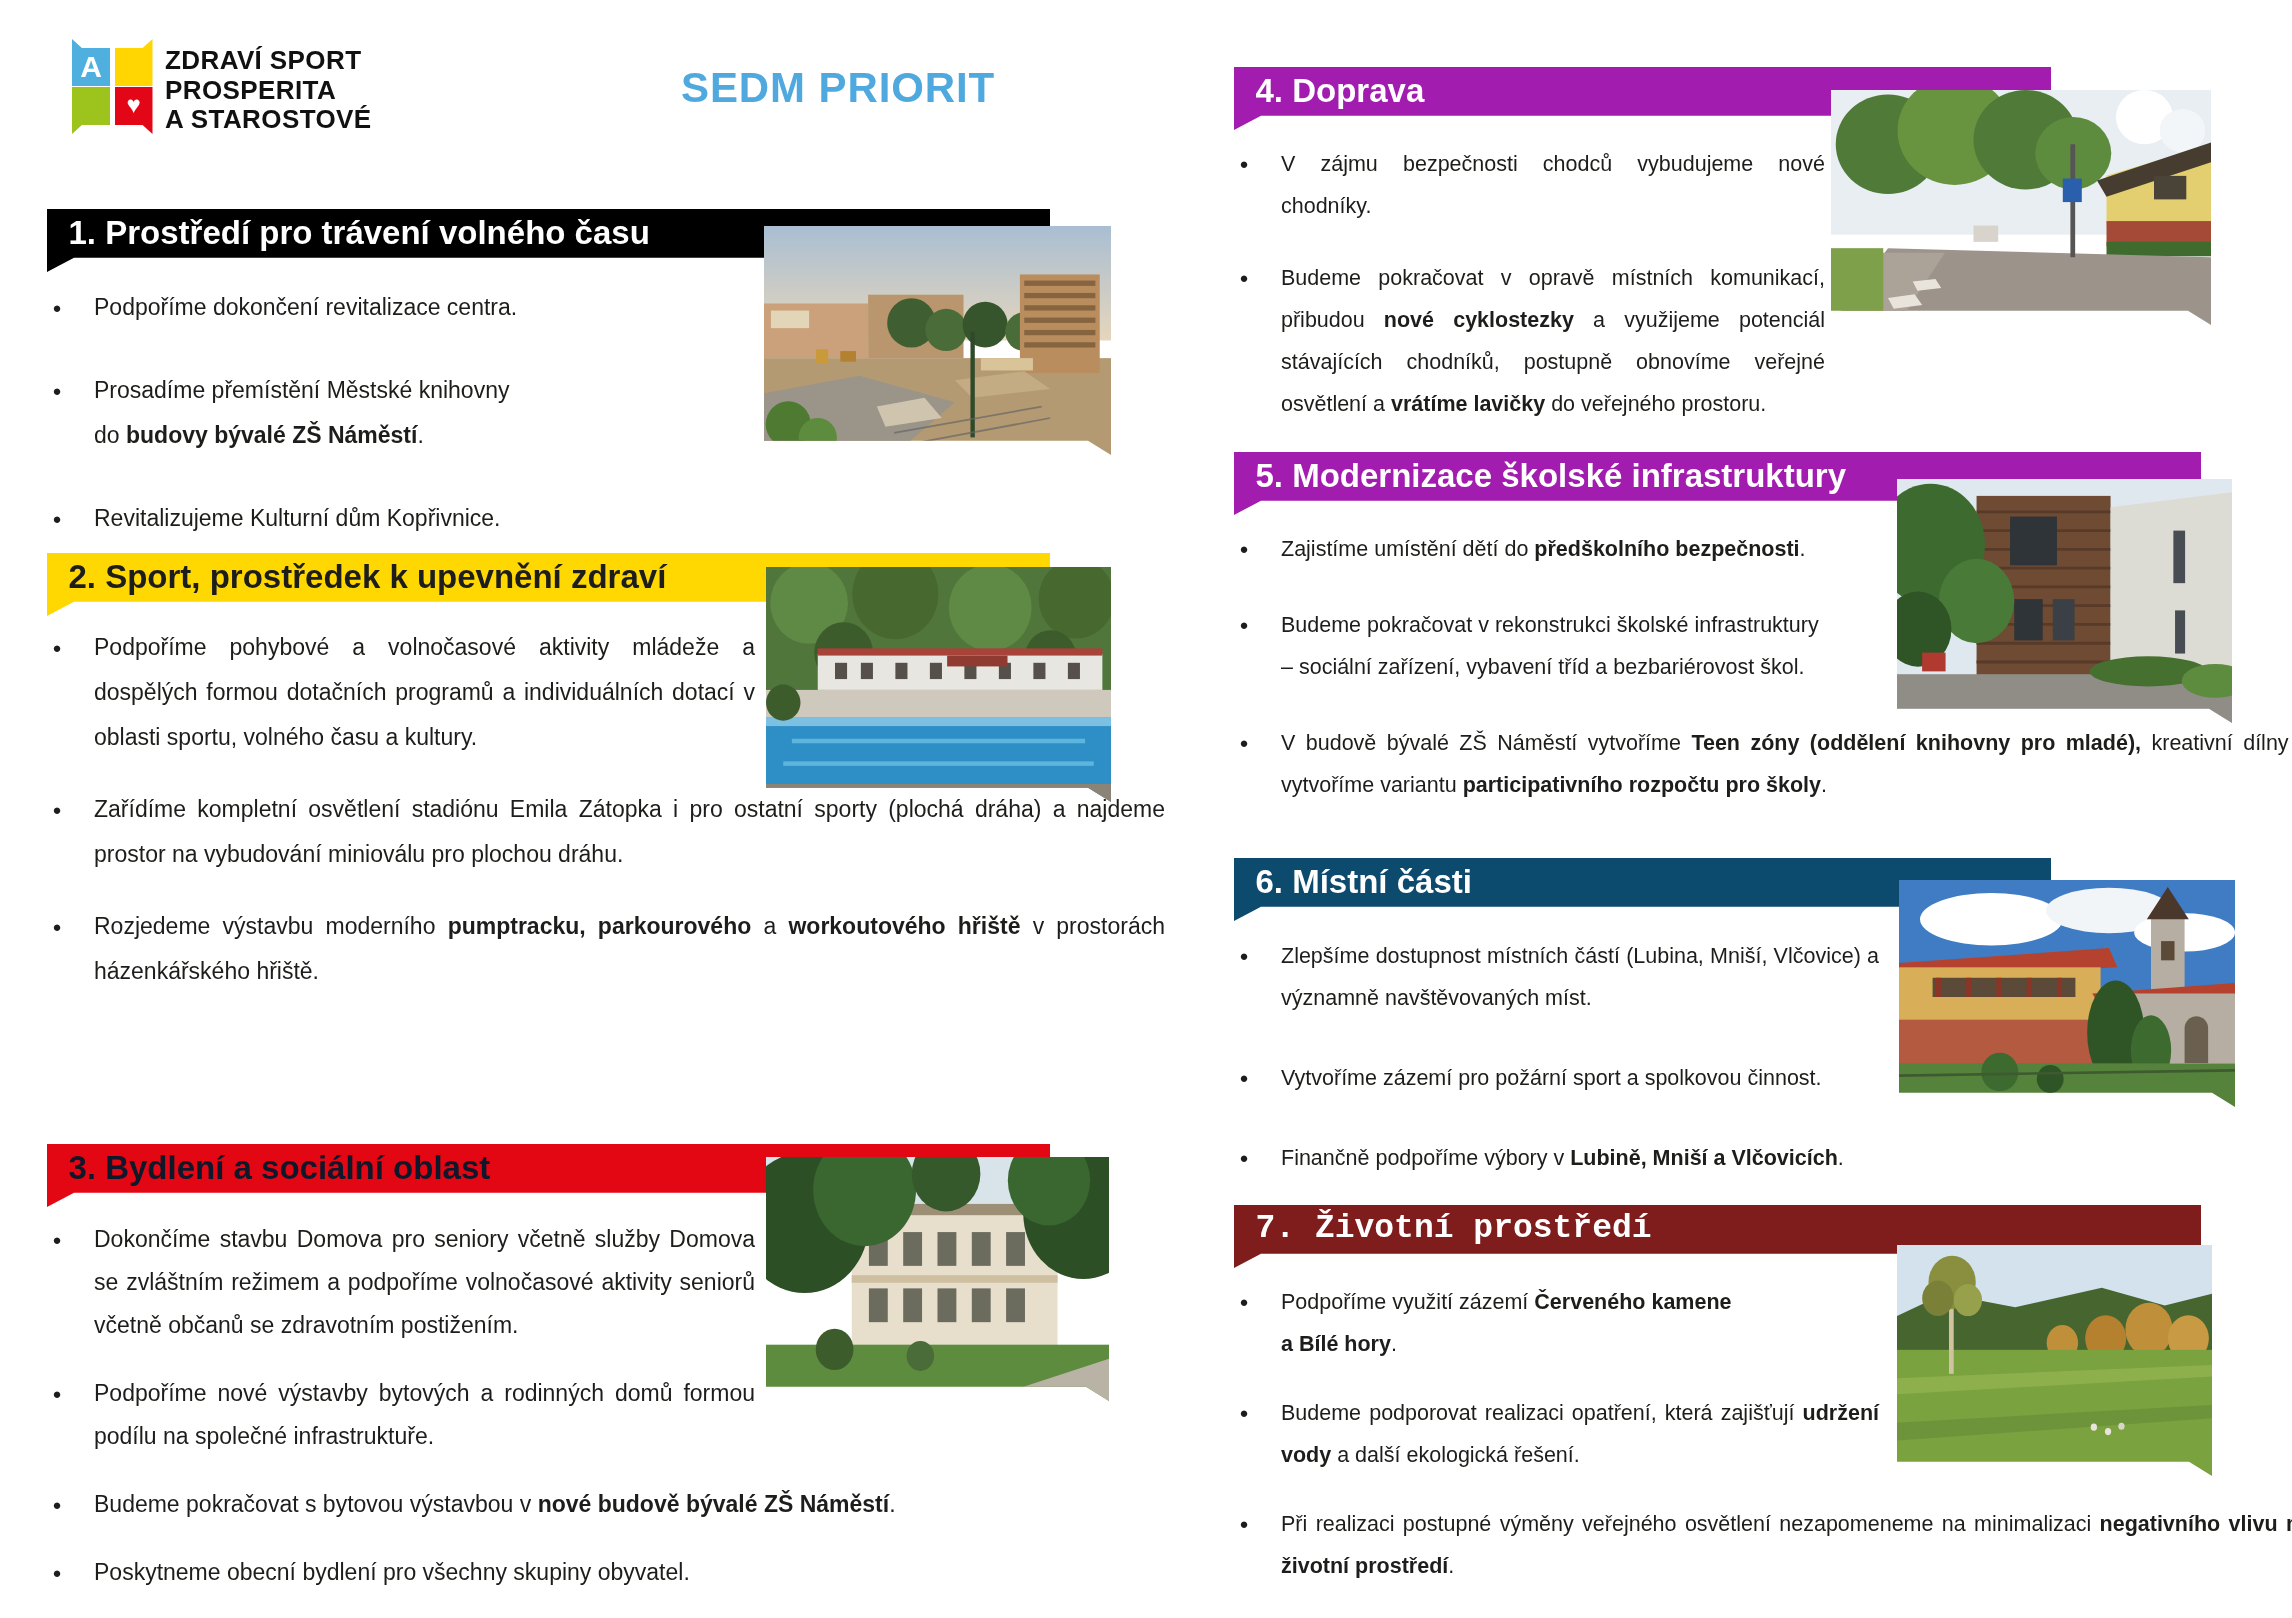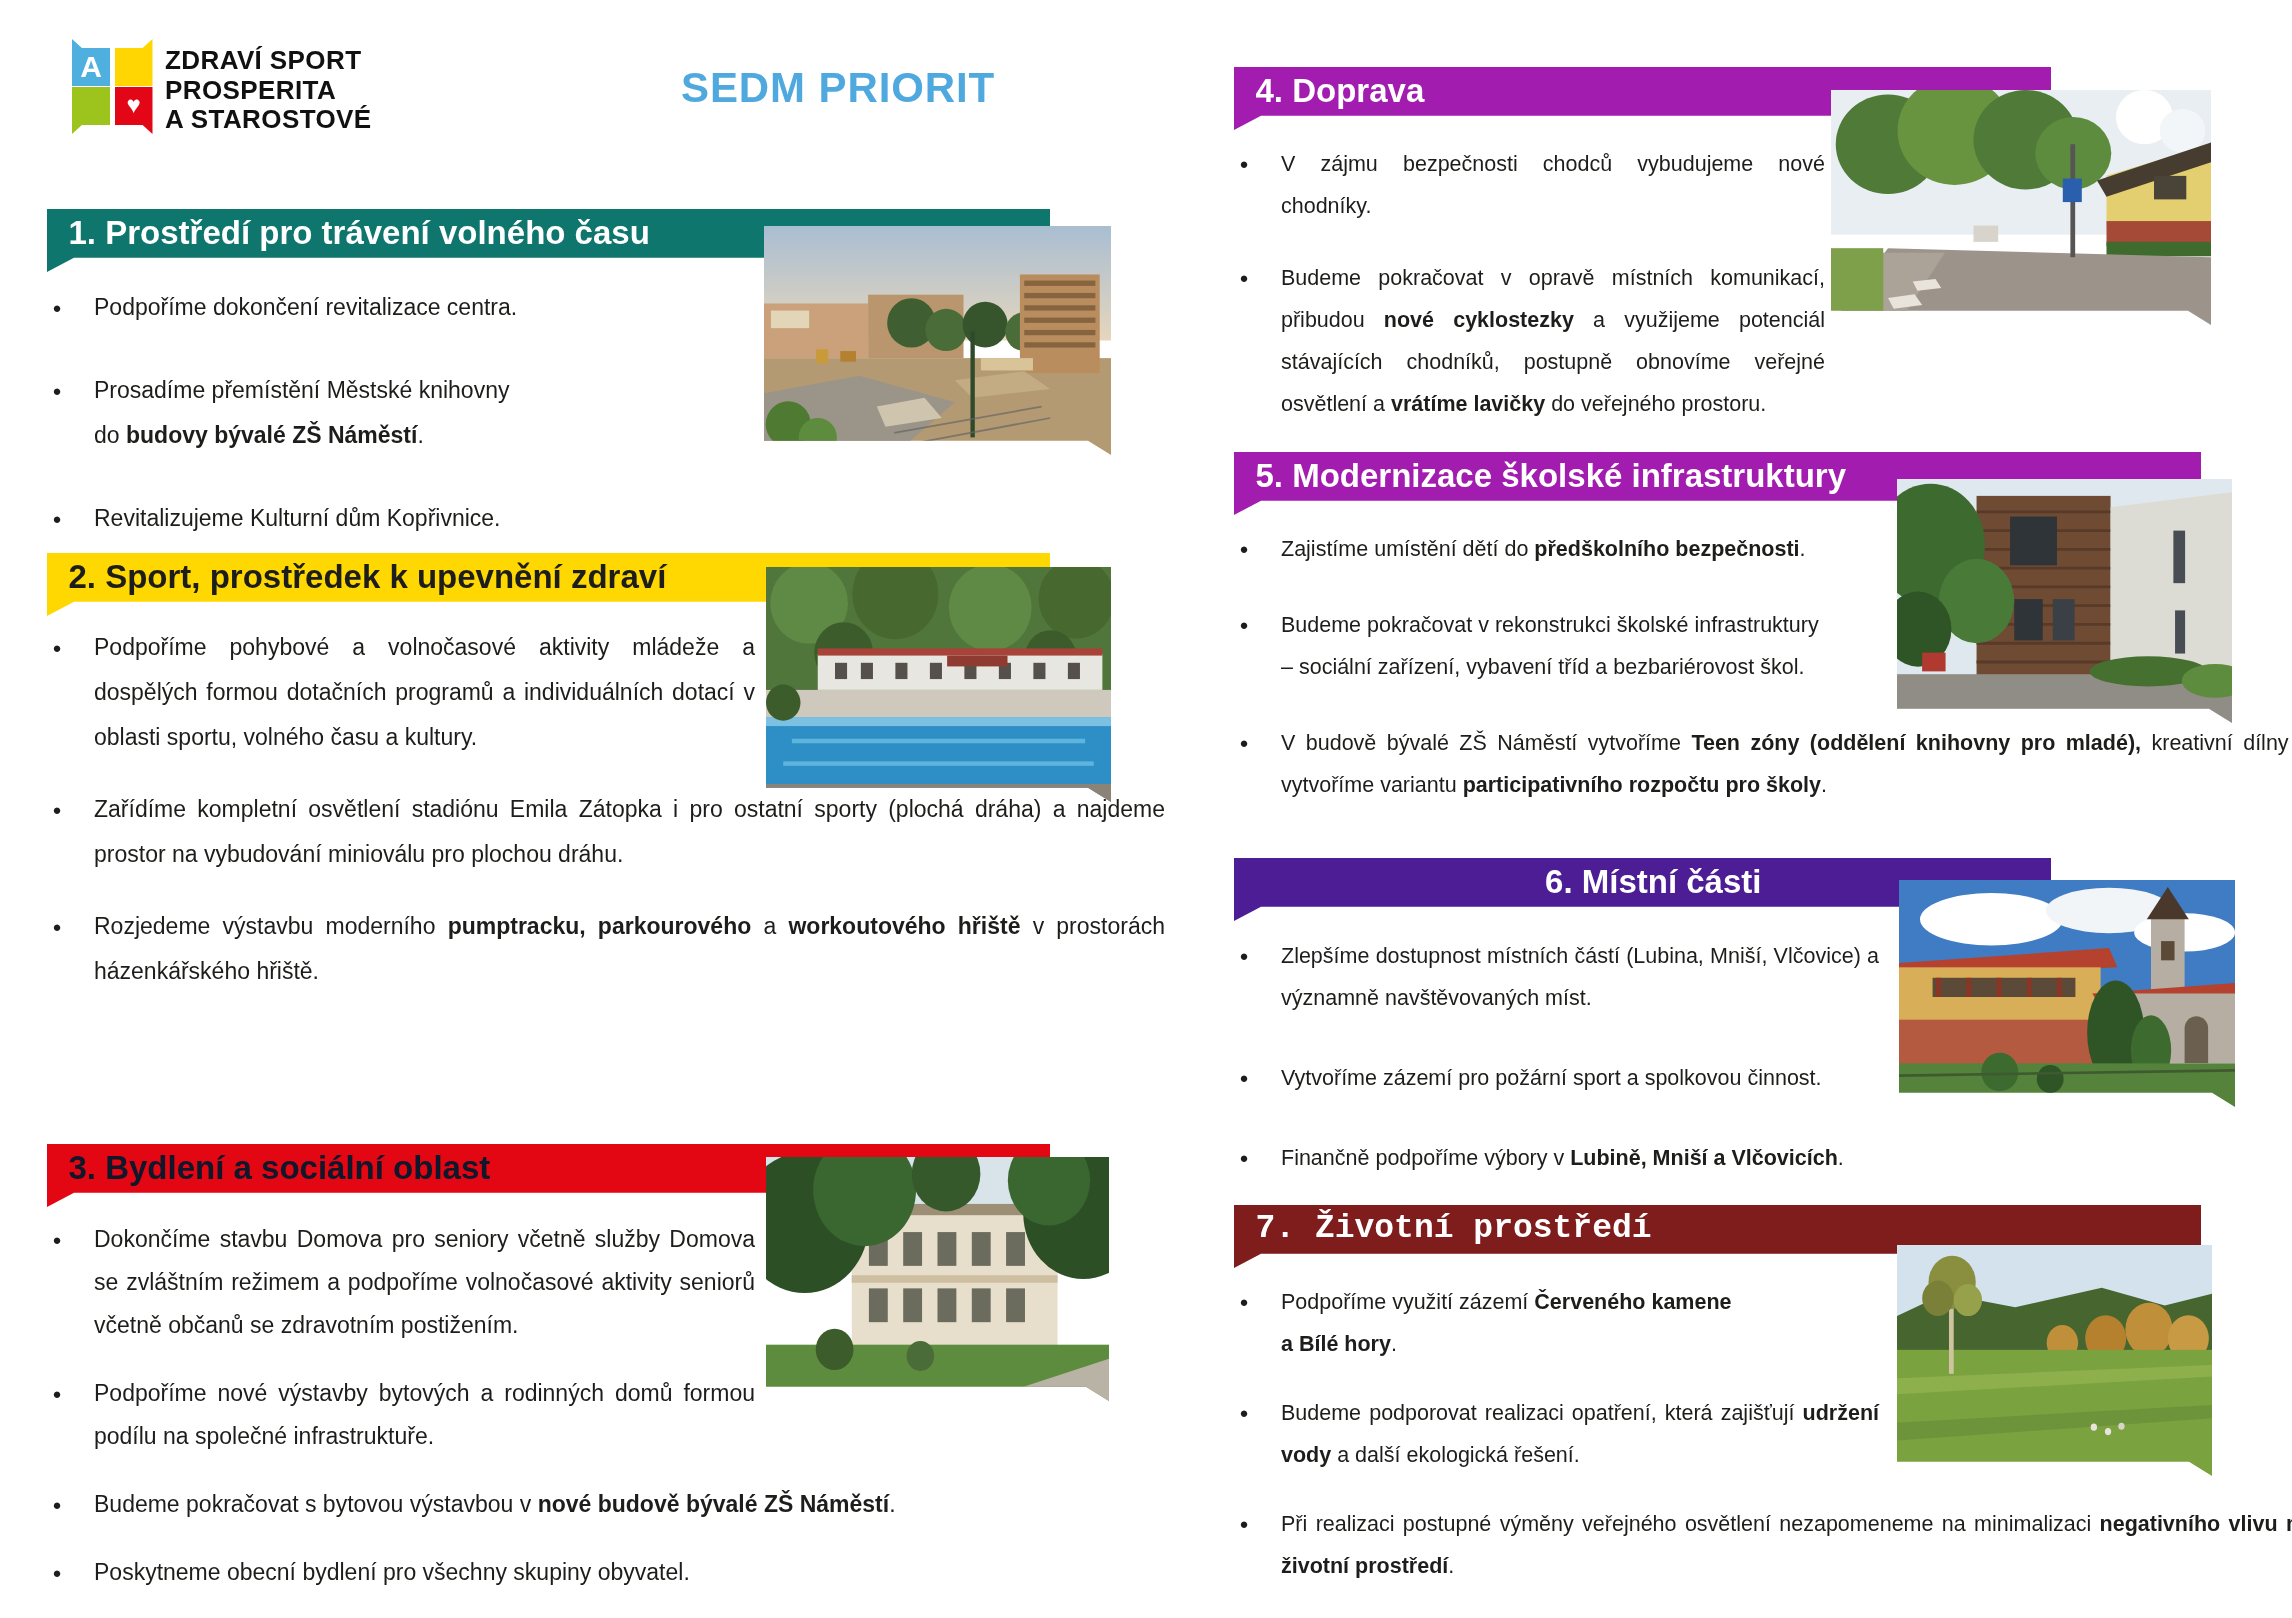--- a/index.html
+++ b/index.html
@@ -84,21 +84,21 @@
     <div class="logo-text">
       <div>ZDRAVÍ SPORT</div>
       <div>PROSPERITA</div>
       <div>A STAROSTOVÉ</div>
     </div>
   </div>
 
   <div class="doc-title" style="color: rgb(79, 169, 222); margin-left: 23px;">SEDM PRIORIT</div>
 
   <section class="sec col-left s1">
-    <div class="bar" style="background-color: #0f766e;">
+    <div class="bar" style="background-color: #000000;">
       <h2 style="color: rgb(255, 255, 255);">1. Prostředí pro trávení volného času</h2>
     </div>
     <ul class="bullets">
         <li><span>Podpoříme dokončení revitalizace centra.</span></li>
         <li><span>Prosadíme přemístění Městské knihovny
 do </span><span class="b">budovy bývalé ZŠ Náměstí</span><span>.</span></li>
         <li><span>Revitalizujeme Kulturní dům Kopřivnice.</span></li>
       </ul>
   </section>
 
@@ -142,21 +142,21 @@
     </div>
     <ul class="bullets">
         <li><span>Zajistíme umístění dětí do </span><span class="b">předškolního bezpečnosti</span><span>.</span></li>
         <li><span>Budeme pokračovat v rekonstrukci školské infrastruktury
 – sociální zařízení, vybavení tříd a bezbariérovost škol.</span></li>
         <li class="wide"><span>V budově bývalé ZŠ Náměstí vytvoříme </span><span class="b">Teen zóny (oddělení knihovny pro mladé),</span><span> kreativní dílny a vytvoříme variantu </span><span class="b">participativního rozpočtu pro školy</span><span>.</span></li>
       </ul>
   </section>
 
   <section class="sec col-right s6">
-    <div class="bar" style="background-color: #4c1d95; text-align: center;">
+    <div class="bar" style="background-color: #0c4a6e;">
       <h2 style="color: rgb(255, 255, 255);">6. Místní části</h2>
     </div>
     <ul class="bullets">
         <li><span>Zlepšíme dostupnost místních částí (Lubina, Mniší, Vlčovice) a významně navštěvovaných míst.</span></li>
         <li><span>Vytvoříme zázemí pro požární sport a spolkovou činnost.</span></li>
         <li><span>Finančně podpoříme výbory v </span><span class="b">Lubině, Mniší a Vlčovicích</span><span>.</span></li>
       </ul>
   </section>
 
   <section class="sec col-right s7">

